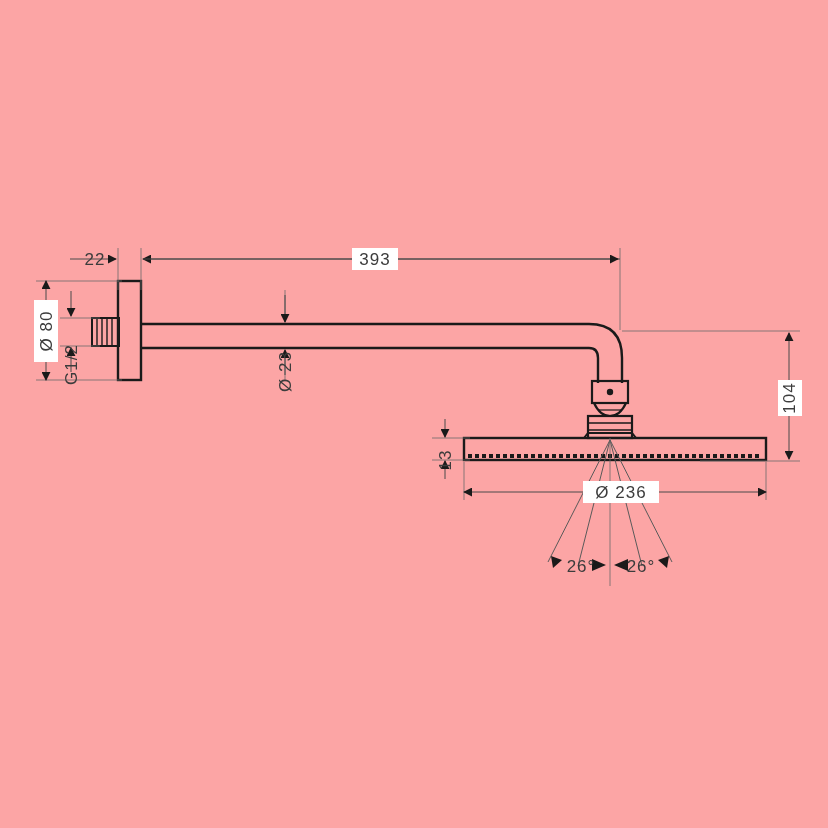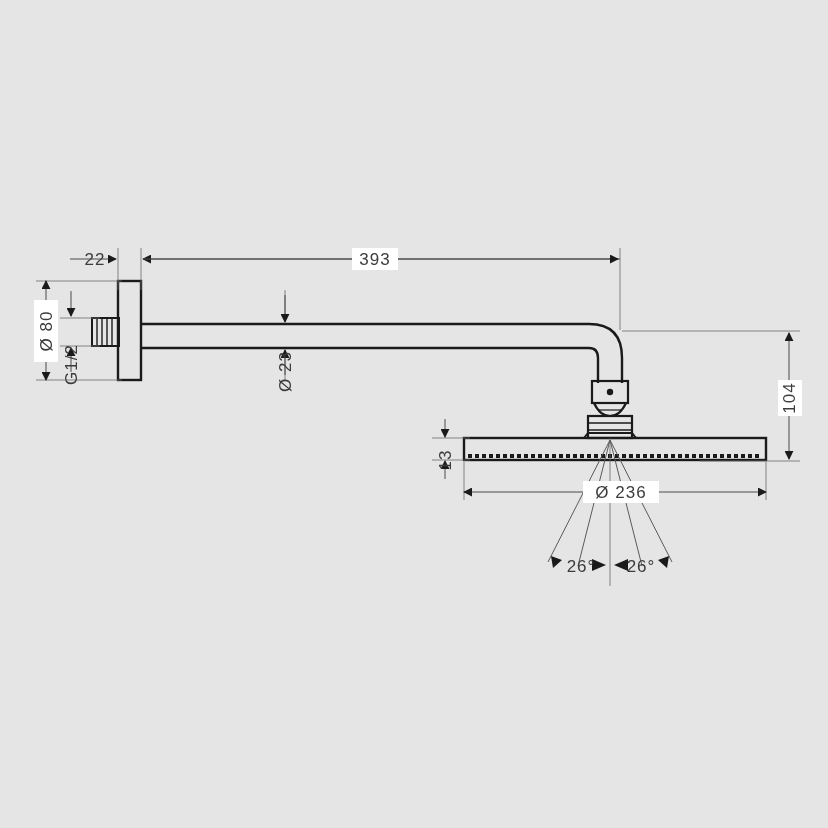--- a/index.html
+++ b/index.html
@@ -7,21 +7,21 @@
     padding: 0;
     background: #ffffff;
   }
   body {
     font-family: "Liberation Sans", sans-serif;
   }
   #drawing-root {
     position: relative;
     width: 828px;
     height: 828px;
-    background: #e5e5e5;
+    background: #fca5a5;
     overflow: hidden;
   }
   svg#technical-drawing {
     display: block;
     width: 828px;
     height: 828px;
   }
   .dim-text {
     font-family: "Liberation Sans", sans-serif;
     font-size: 17px;

